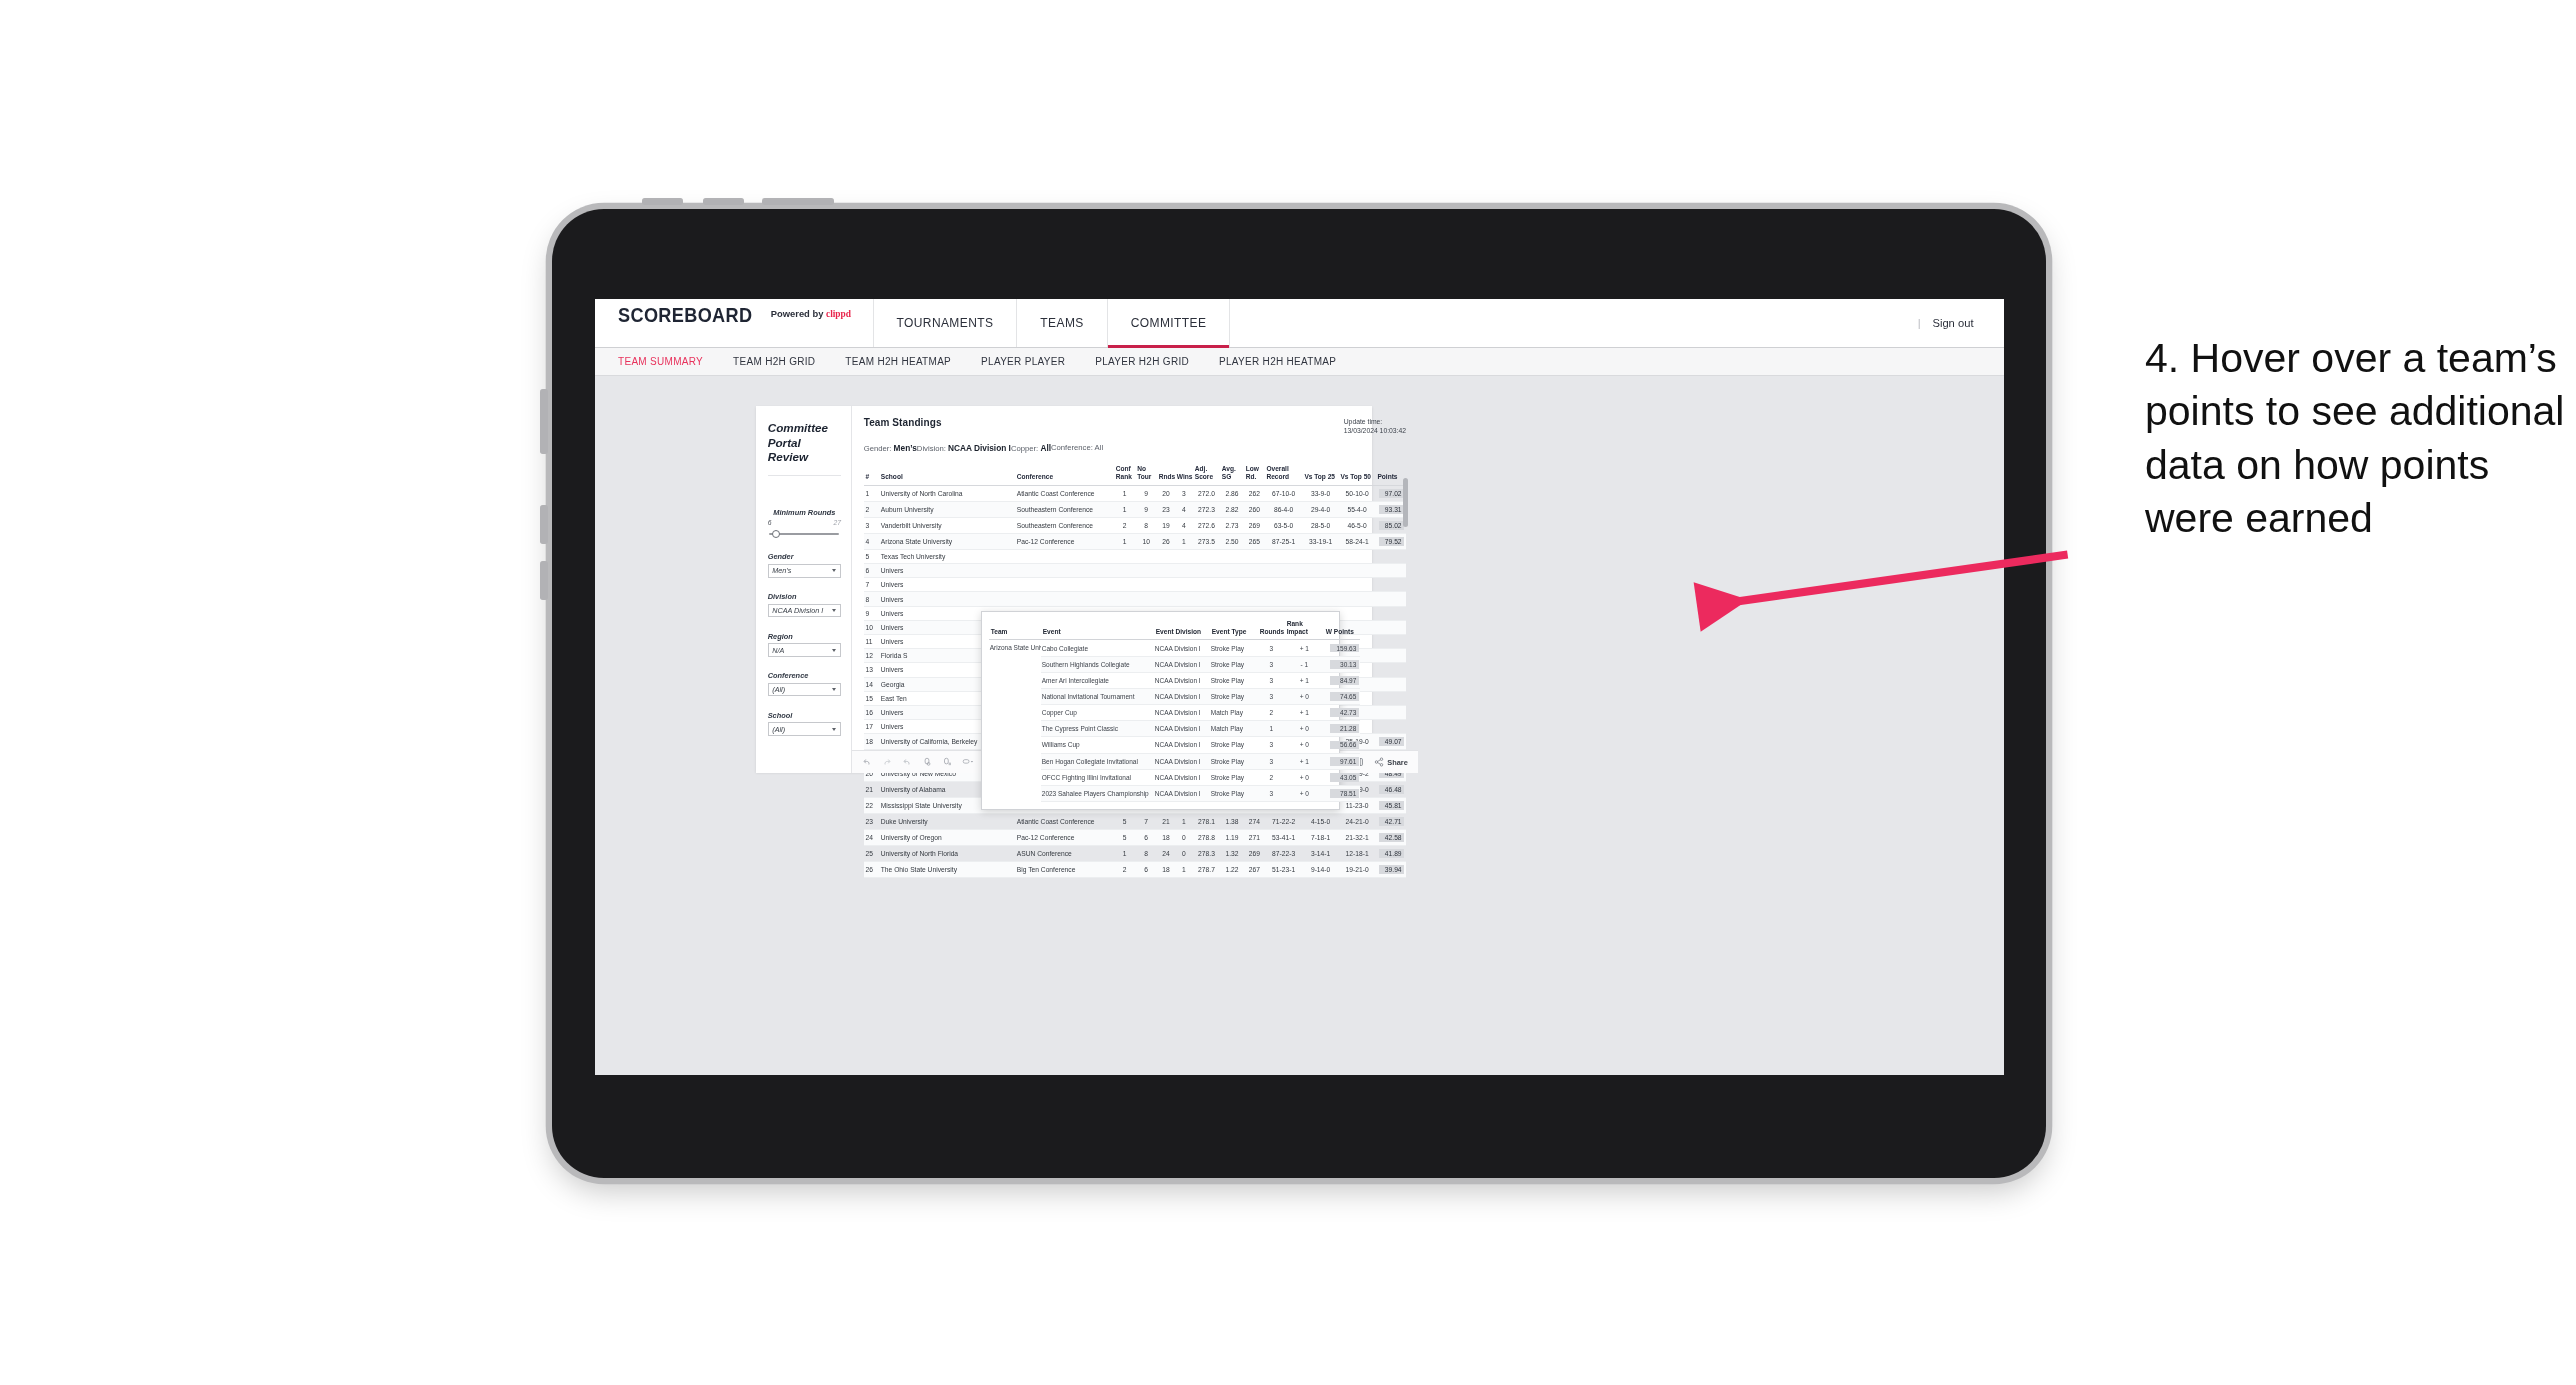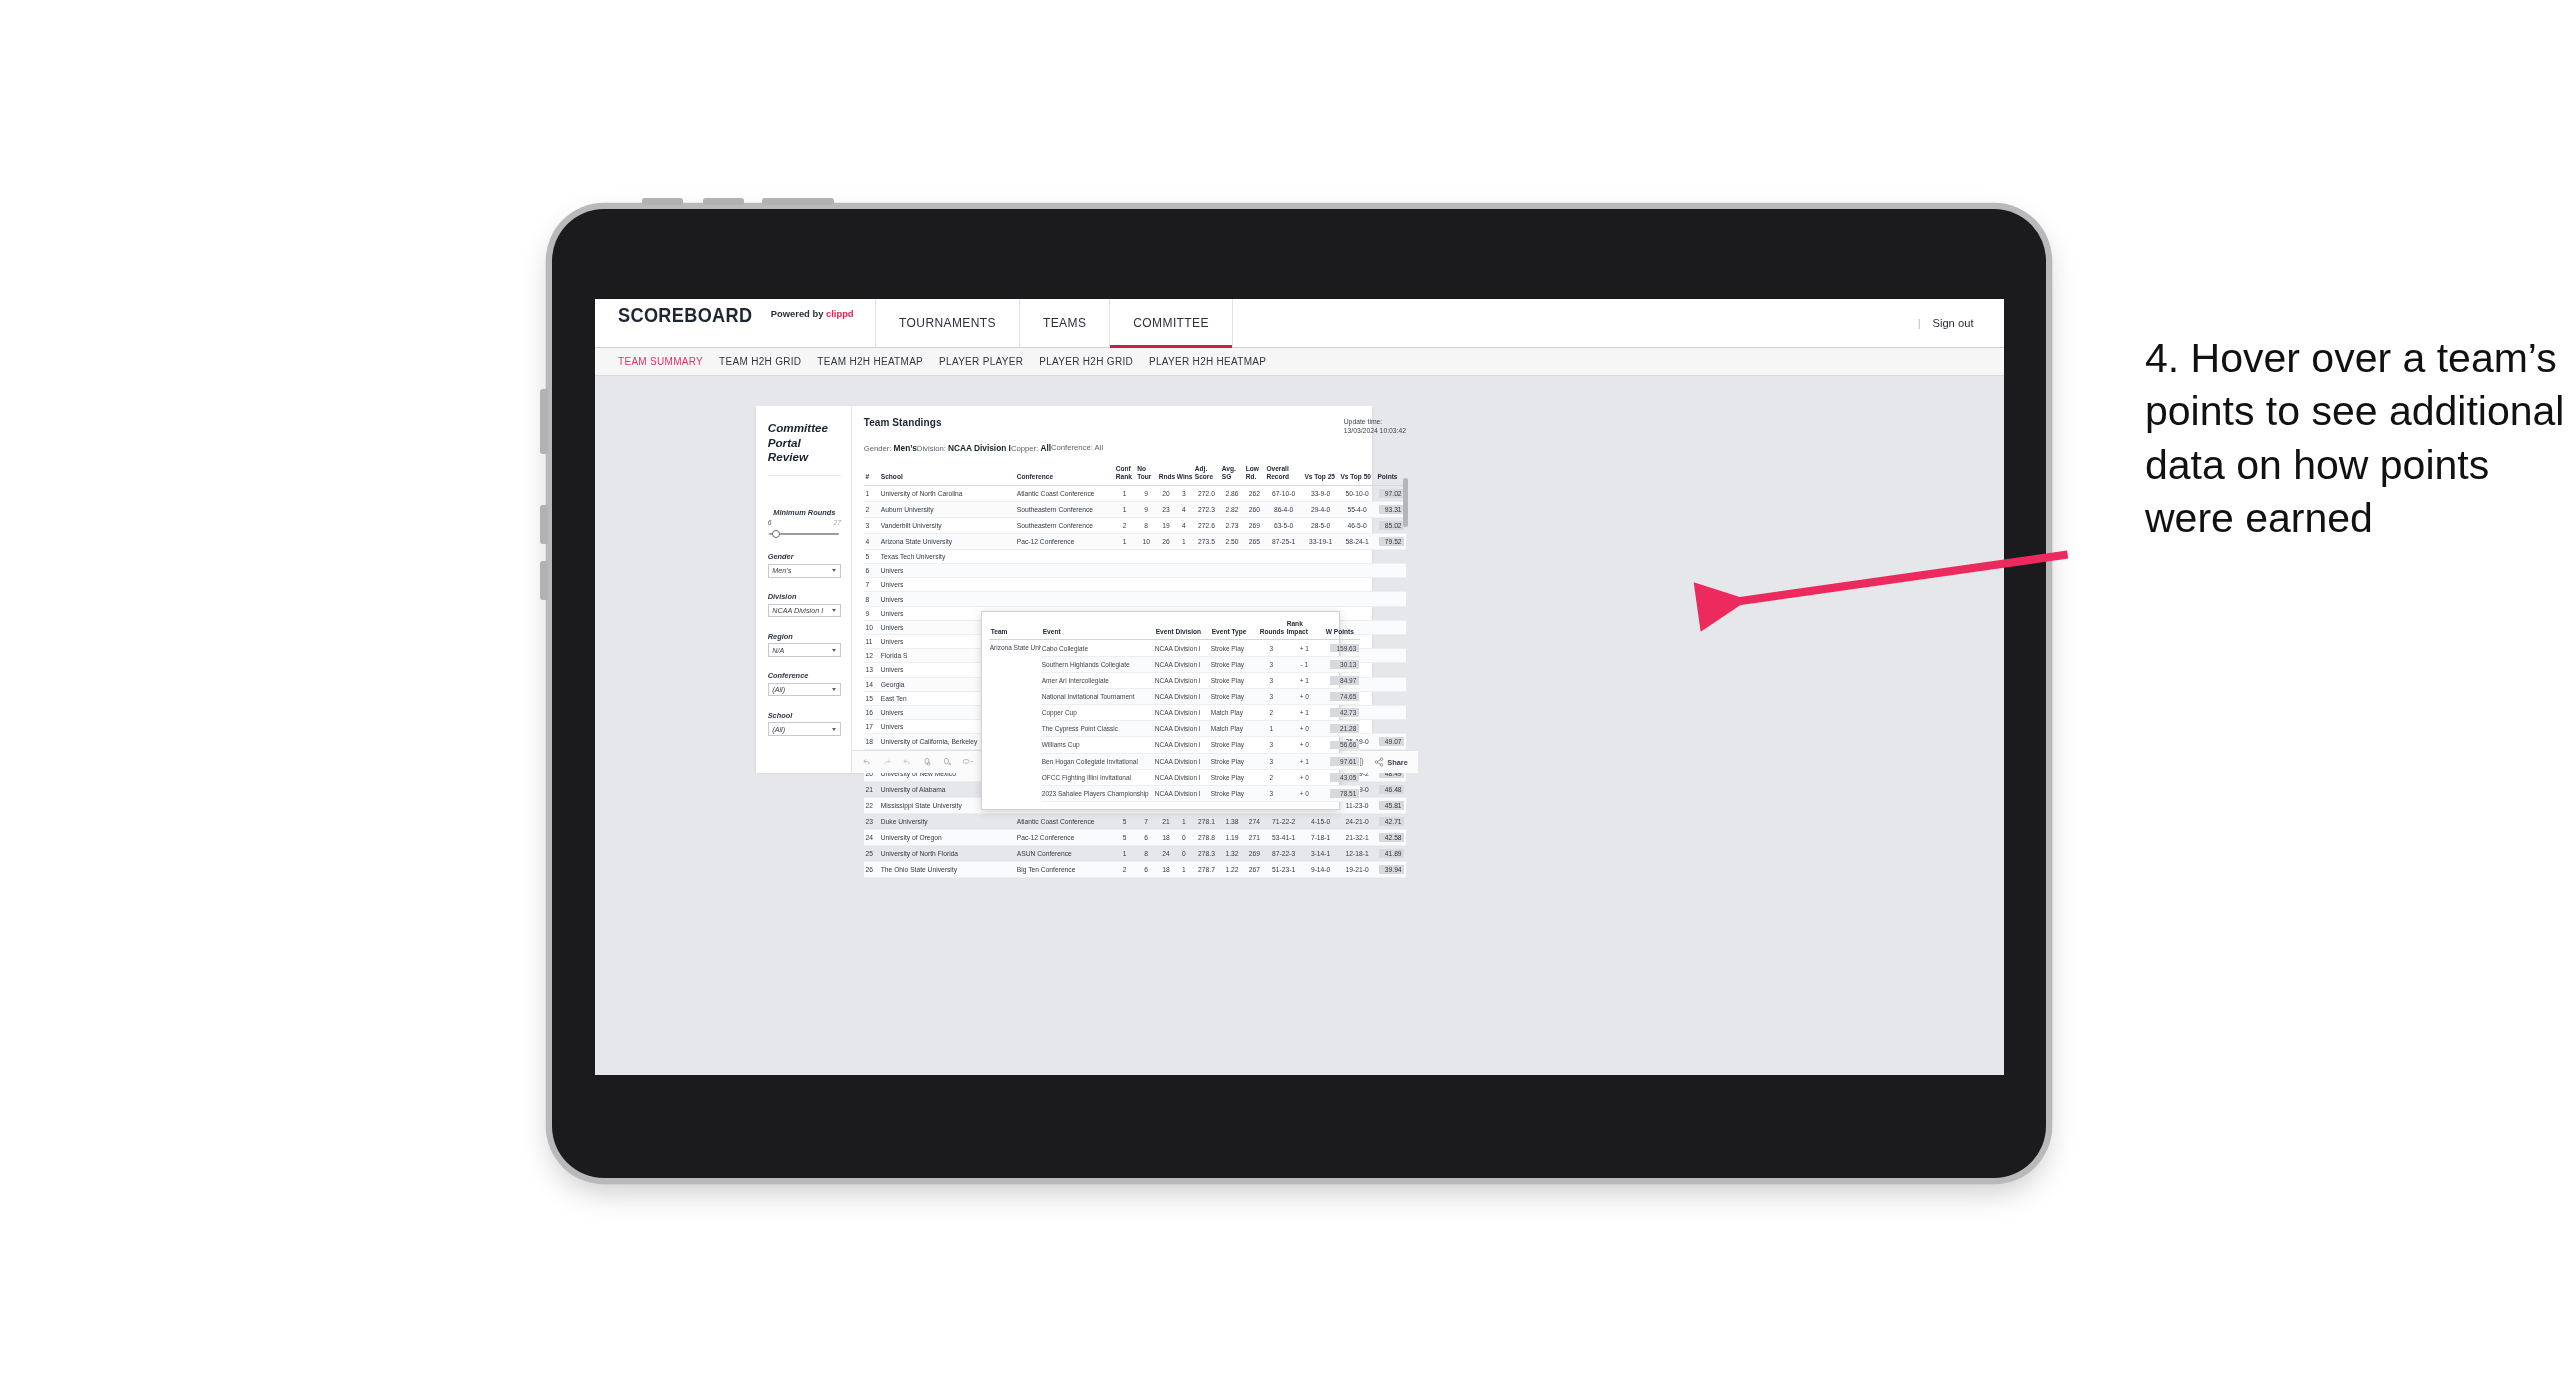--- a/index.html
+++ b/index.html
@@ -53,21 +53,21 @@
     padding: 6.3px 21.5px 0 23px;
     display: flex; flex-direction: row; justify-content: center;
     border-right: 0.9px solid #e3e4e6;
   }
   #brand-title {
     font-family: "Liberation Sans", sans-serif;
     font-weight: 700; font-size: 20.6px; letter-spacing: 0.4px;
     color: #1f2533; line-height: 1; transform: scaleX(.88); transform-origin: left;
   }
   #brand-sub { font-size: 9.4px; color: #2b2f3a; margin-top: 2.7px; font-weight: 600; }
-  #brand-sub .clippd { color: #e8234a; font-weight: 700; }
+  #brand-sub .clippd { color: #e8234a; font-weight: 700; font-family: Liberation Serif, serif; }
   .topnav-item {
     display: flex; align-items: center; padding: 0 23px;
     font-size: 12px; color: #2b2f3a; letter-spacing: 0.4px;
     border-right: 0.9px solid #e3e4e6;
     position: relative;
   }
   .topnav-item.active::after {
     content: ""; position: absolute; left: 0; right: 0; bottom: -0.9px;
     height: 2.7px; background: #c8204a;
   }
@@ -75,21 +75,21 @@
     margin-left: auto; display: flex; align-items: center;
     padding-right: 30.5px; gap: 11.7px;
     font-size: 11.2px; color: #2b2f3a;
   }
   #topnav-div { color: #b9bbc0; }
 
   
   #subnav {
     height: 28px; background: #f6f6f7;
     display: flex; align-items: center;
-    padding-left: 23px; gap: 16px;
+    padding-left: 23px; gap: 30px;
     border-bottom: 0.9px solid #d9dadd;
   }
   .subnav-item { font-size: 10px; color: #30343f; letter-spacing: 0.3px; }
   .subnav-item.active { color: #e8325c; }
 
   
   #workspace { position: relative; height: 699px; }
 
   #viz {
     position: absolute; left: 161px; top: 30px;

